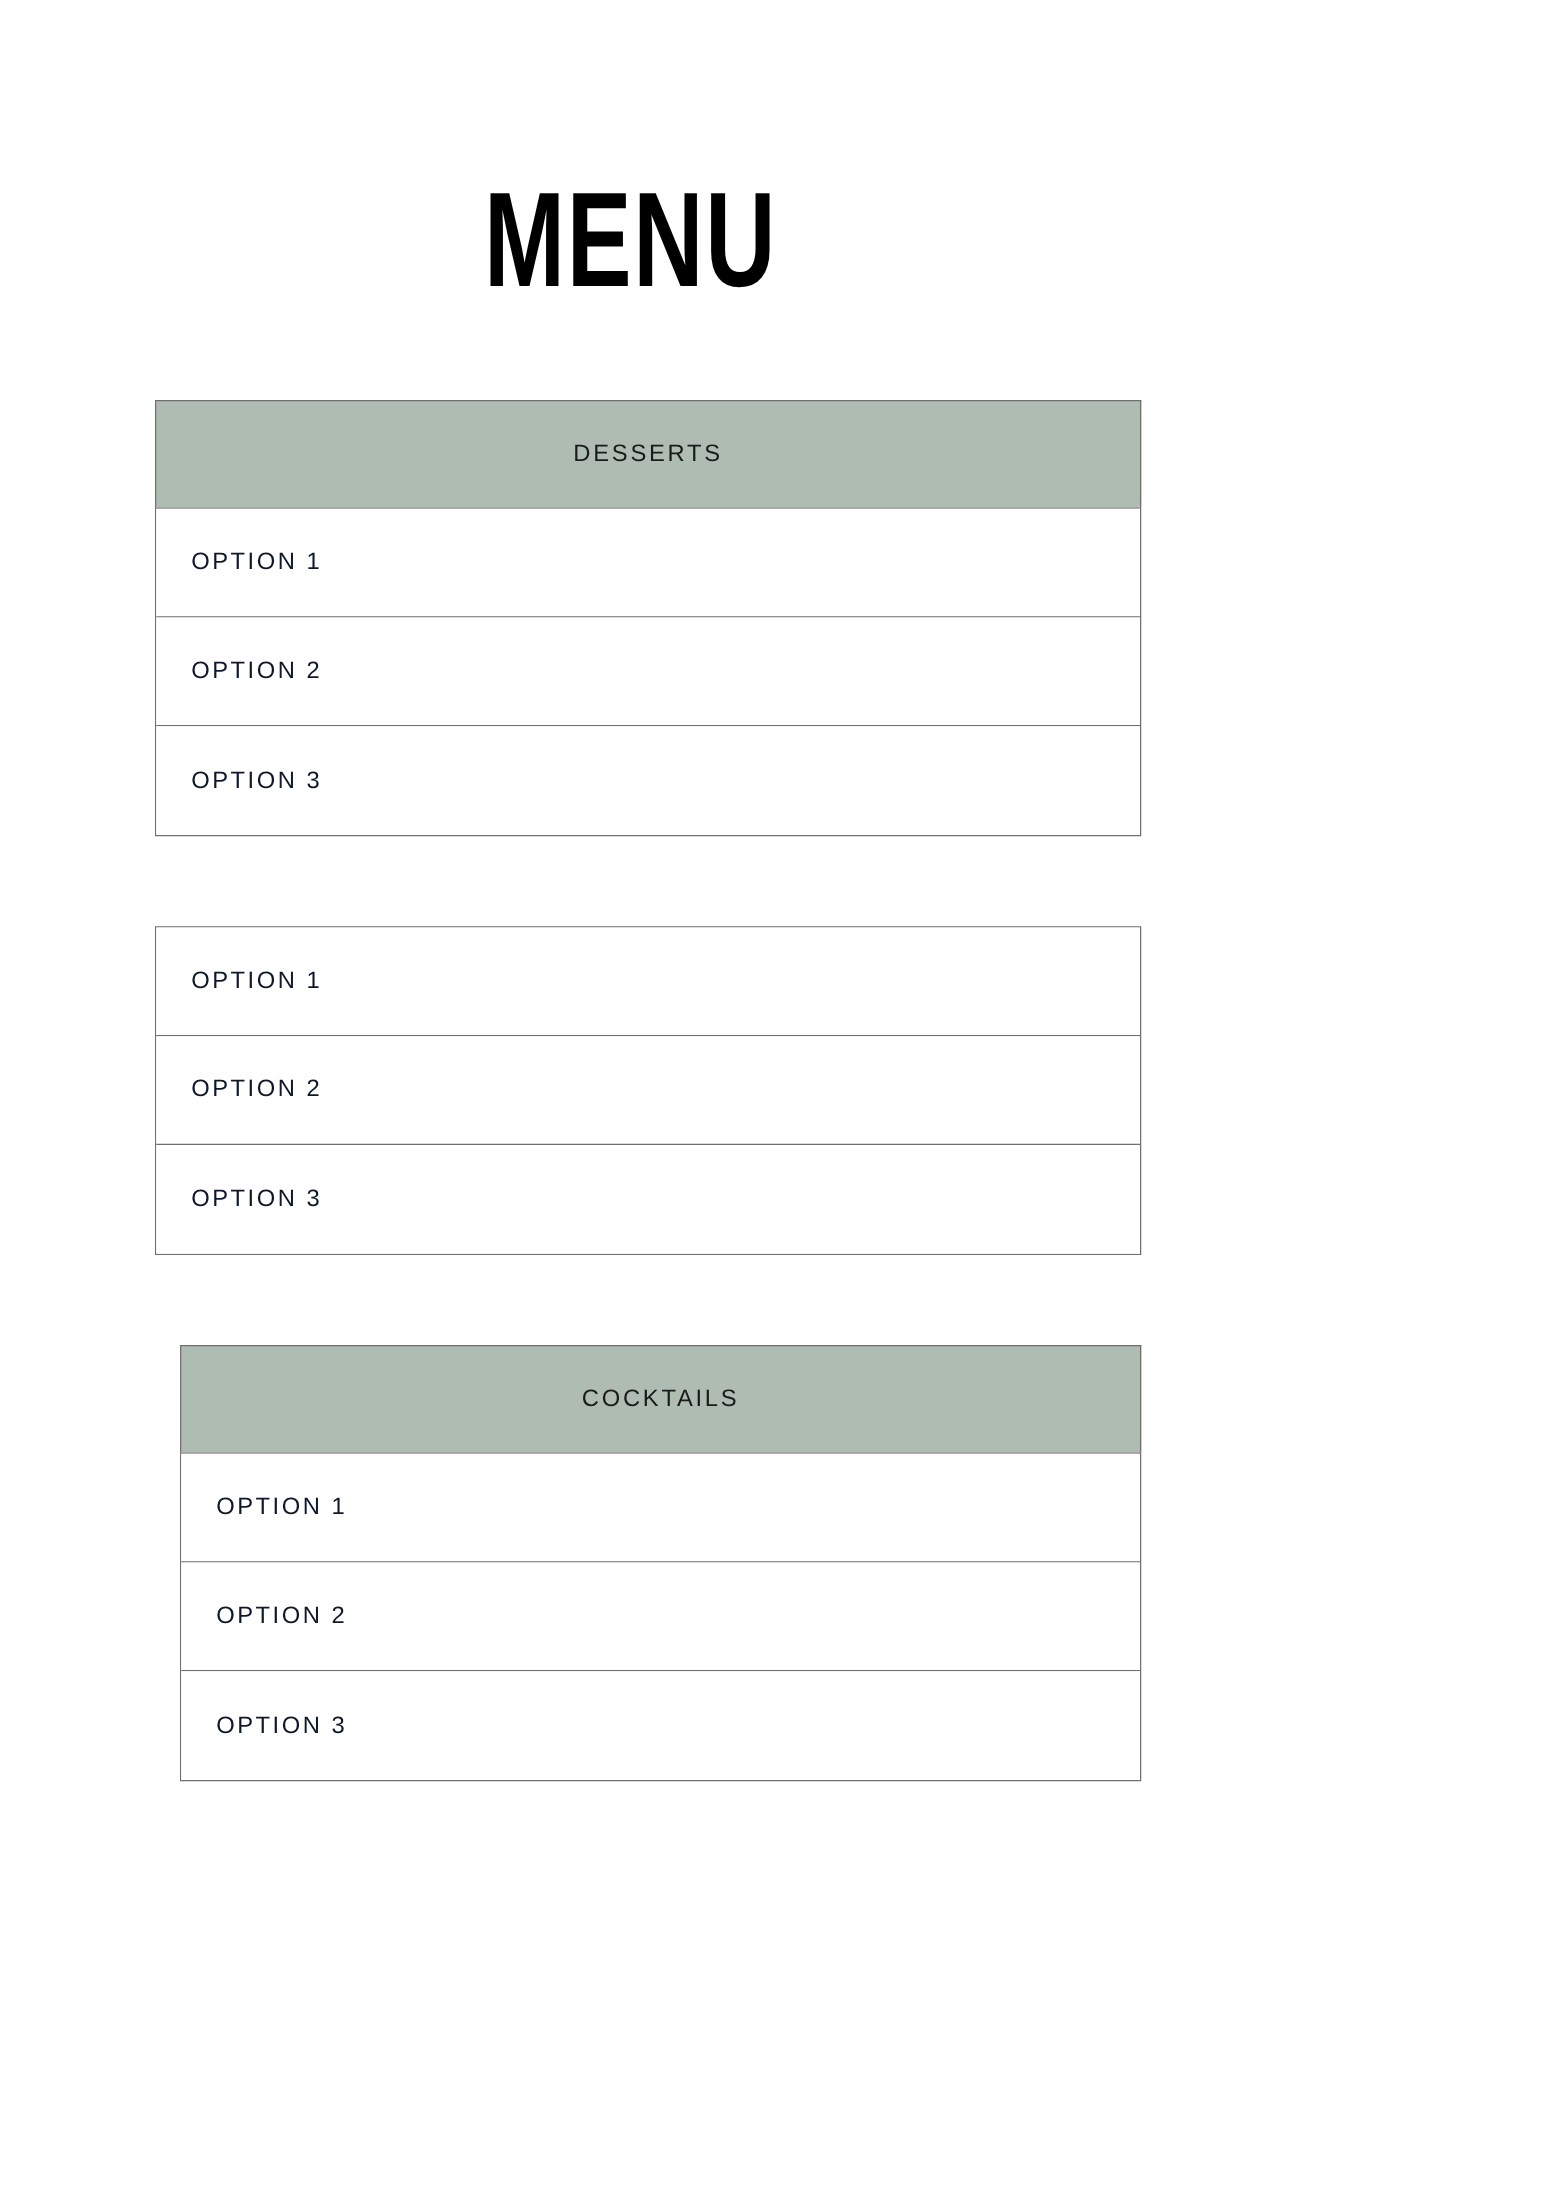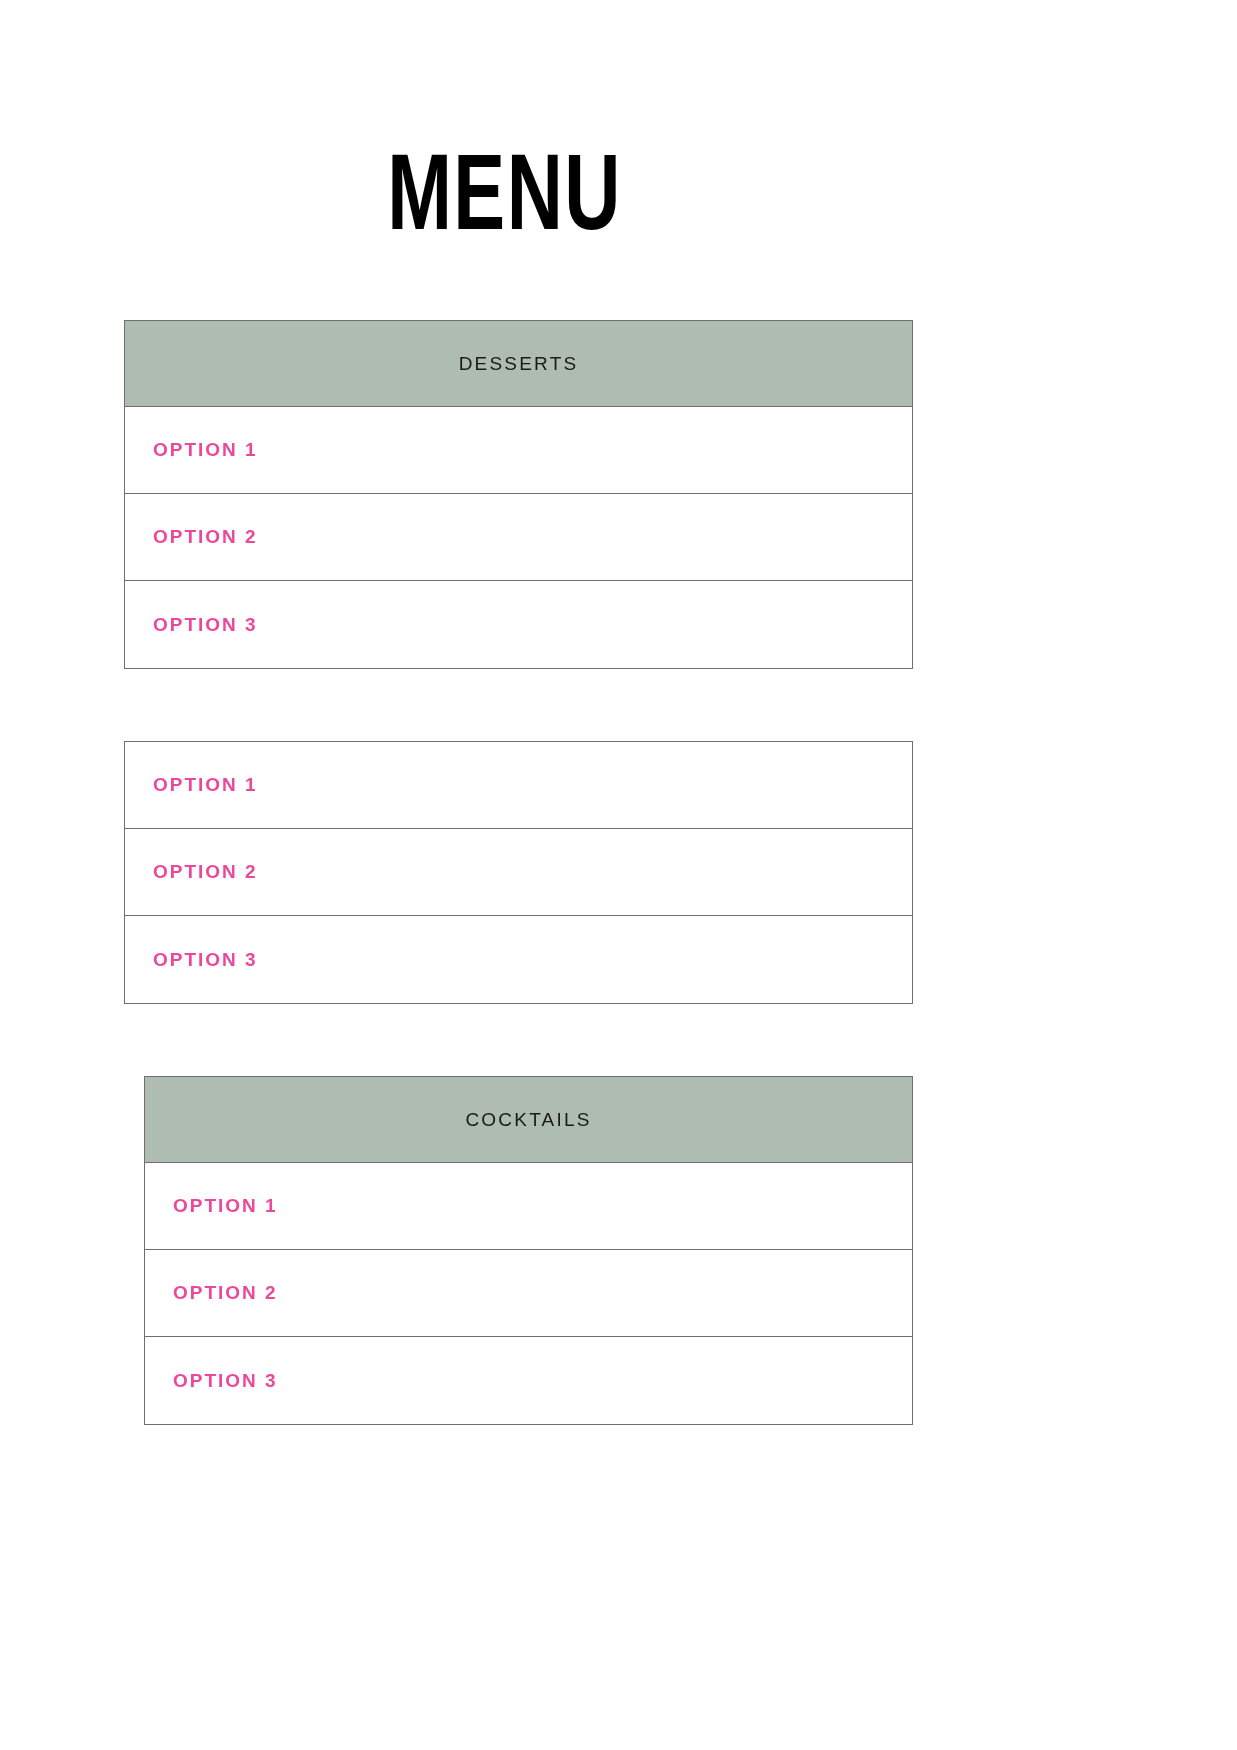--- a/index.html
+++ b/index.html
@@ -76,22 +76,22 @@
     border-bottom: 1px solid #6f6f6f;
     box-sizing: border-box;
     background: #ffffff;
   }
   .row:last-child {
     border-bottom: none;
   }
   .row-label {
     font-size: 19px;
     letter-spacing: 2.0px;
-    font-weight: 700;
-    color: #ec4899;
+    font-weight: 400;
+    color: #0f172a;
     text-transform: uppercase;
   }
 </style>
 </head>
 <body>
 
 <div class="page">
 
   <h1 class="title">MENU</h1>
 

